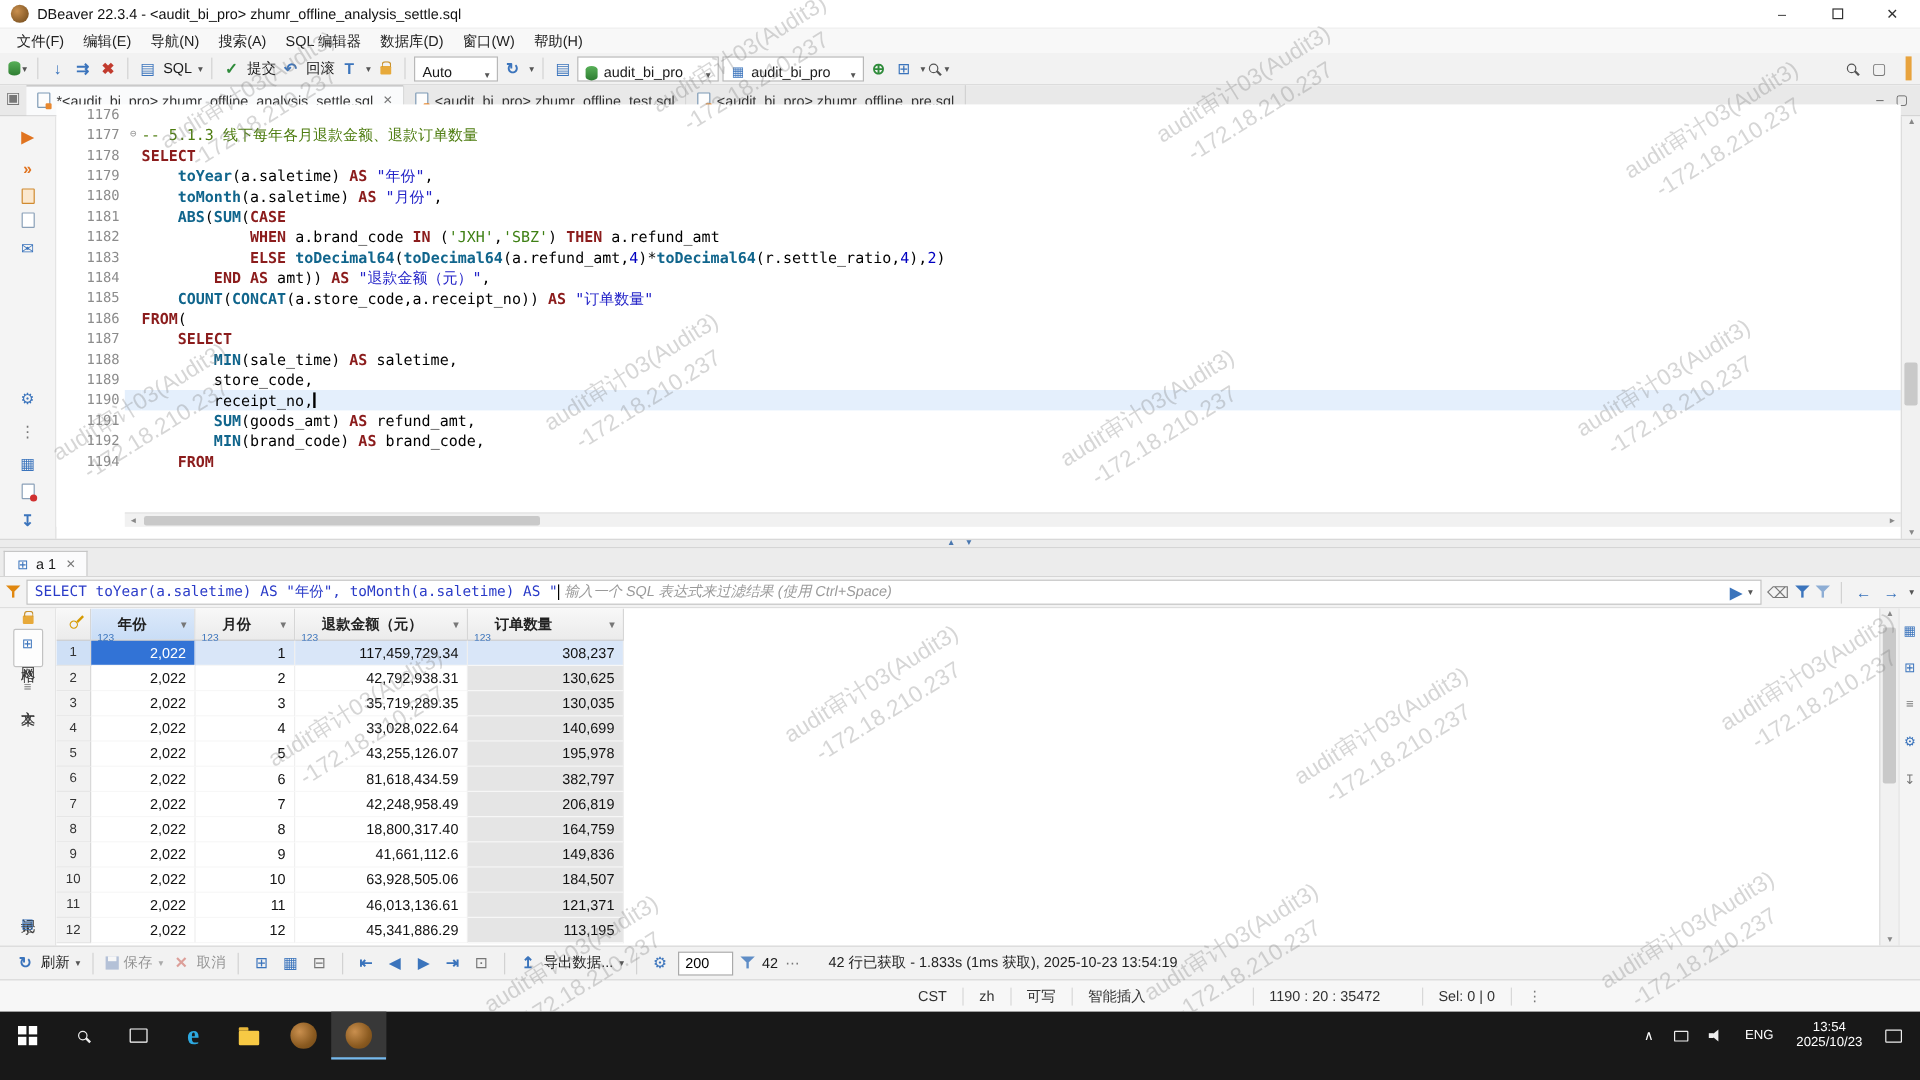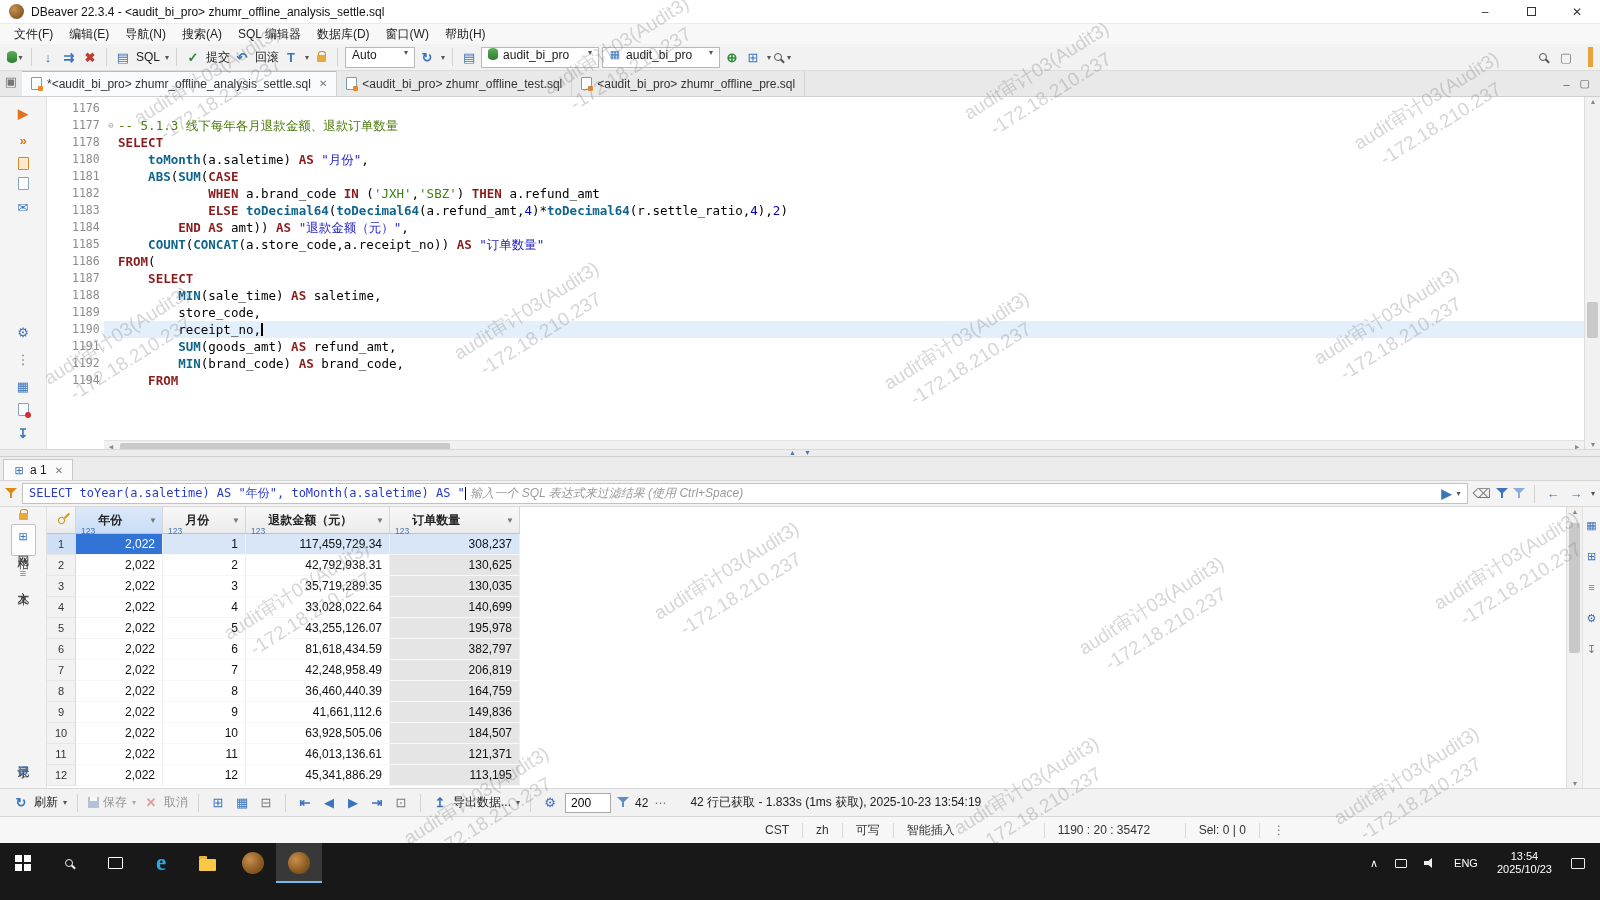--- a/index.html
+++ b/index.html
@@ -14,21 +14,21 @@
 .win-btn{width:46px;display:flex;align-items:center;justify-content:center;color:#333;font-size:12px}
 .maxbox{width:9px;height:9px;border:1px solid #333;display:inline-block}
 
 #menubar{top:24px;left:0;width:1600px;height:20px;background:#f8f8f8;display:flex;align-items:center;padding-left:6px}
 .menu-item{padding:2px 8px;font-size:12px;color:#222}
 
 #toolbar{top:44px;left:0;width:1600px;height:27px;background:#f2f2f2;border-bottom:1px solid #dcdcdc;display:flex;align-items:center;padding-left:6px;gap:3px}
 .tsep{width:1px;height:18px;background:#d2d2d2;margin:0 4px;flex:none}
 .tico{display:inline-flex;align-items:center;justify-content:center;min-width:18px;height:20px;font-size:13px}
 .drop{font-size:8px;color:#555;margin-left:1px}
-.combo{display:inline-flex;align-items:flex-start;gap:5px;height:21px;background:#fff;border:1px solid #b8b8b8;padding:0 6px;font-size:12px;min-width:70px}
+.combo{display:inline-flex;align-items:flex-end;gap:5px;height:21px;background:#fff;border:1px solid #b8b8b8;padding:0 6px;font-size:12px;min-width:70px}
 .db-cyl{width:10px;height:12px;border-radius:5px/3px;background:linear-gradient(#58b058,#2e7d32);display:inline-block}
 .blue{color:#3b74bc}.red{color:#c23b2e}.green{color:#2e8b3a}.orange{color:#e0731f}.gray{color:#777}
 .bold{font-weight:bold}
 .rt-btn{display:inline-flex;align-items:center;gap:4px}
 .dim{opacity:.45}
 .mag{display:inline-block;width:8px;height:8px;border:1.6px solid #555;border-radius:50%;position:relative}
 .mag::after{content:"";position:absolute;width:5px;height:1.6px;background:#555;transform:rotate(45deg);right:-4px;bottom:-2px}
 .mag.white{border-color:#eee}.mag.white::after{background:#eee}
 .mini-lock{position:relative;width:9px;height:7px;background:#e7a93a;border-radius:1px;margin-top:3px;display:inline-block}
 .mini-lock::before{content:"";position:absolute;left:1px;top:-4px;width:6px;height:4px;border:1.5px solid #c8922f;border-bottom:none;border-radius:3px 3px 0 0}
@@ -41,21 +41,21 @@
 .tab-close{color:#777;font-size:10px;margin-left:3px}
 .file-ico{width:11px;height:13px;background:#fdfdfd;border:1px solid #7d9ab5;border-radius:1px;position:relative;display:inline-block}
 .file-ico::after{content:"";position:absolute;right:-2px;bottom:-2px;width:5px;height:5px;background:#e8882f;border-radius:1px}
 .tab-mini{margin-left:auto;display:flex;align-items:center;gap:10px;padding-right:10px;color:#555;font-size:11px}
 
 #editor-strip{top:97px;left:0;width:47px;height:352px;background:#f4f4f4;border-right:1px solid #e0e0e0;display:flex;flex-direction:column;align-items:center;padding:6px 0;gap:7px}
 .spacer{flex:1}
 .mfile{width:11px;height:13px;background:#fff;border:1px solid #8aa0b8;border-radius:1px;position:relative;display:inline-block}
 .mfile.orange{border-color:#d08a30;background:#fbe8cf}
 .mfile.reddot::after{content:"";position:absolute;right:-3px;bottom:-3px;width:6px;height:6px;border-radius:50%;background:#d03030}
-#editor{top:100px;left:47px;width:1537px;height:352px;background:#fff;font-family:"DejaVu Sans Mono","Liberation Mono",monospace;font-size:12.5px}
+#editor{top:87px;left:47px;width:1537px;height:352px;background:#fff;font-family:"DejaVu Sans Mono","Liberation Mono",monospace;font-size:12.5px}
 .code-line{display:flex;height:17px;line-height:17px;white-space:pre}
 .ln{width:57px;padding-left:25px;color:#8c8c8c;font-size:11.5px;flex:none}
 .fold{width:14px;flex:none;text-align:center;color:#999;font-size:9px;line-height:17px}
 .code{flex:1;color:#000}
 .code-line.cur .fold,.code-line.cur .code{background:#e4effc}
 .tk-kw{color:#8b1c1c;font-weight:bold}
 .tk-fn{color:#10658c;font-weight:bold}
 .tk-str{color:#3f8015}
 .tk-qid{color:#2323c8}
 .tk-num{color:#0000c0}
@@ -275,20 +275,21 @@
     <span class="tico blue">▦</span>
     <span class="mfile reddot"></span>
     <span class="tico blue bold">↧</span>
   </div>
 
   <div class="abs" id="editor">
     <div id="code-lines">
         <div class="code-line"><span class="ln">1176</span><span class="fold"></span><span class="code"></span></div>
         <div class="code-line"><span class="ln">1177</span><span class="fold">⊖</span><span class="code"><span class="tk-cm">-- 5.1.3 线下每年各月退款金额、退款订单数量</span></span></div>
         <div class="code-line"><span class="ln">1178</span><span class="fold"></span><span class="code"><span class="tk-kw">SELECT</span></span></div>
+        <div class="code-line"><span class="ln">1179</span><span class="fold"></span><span class="code"><span class="tk-pl">    </span><span class="tk-fn">toYear</span><span class="tk-pl">(a.saletime) </span><span class="tk-kw">AS</span><span class="tk-pl"> </span><span class="tk-qid">"年份"</span><span class="tk-pl">,</span></span></div>
         <div class="code-line"><span class="ln">1180</span><span class="fold"></span><span class="code"><span class="tk-pl">    </span><span class="tk-fn">toMonth</span><span class="tk-pl">(a.saletime) </span><span class="tk-kw">AS</span><span class="tk-pl"> </span><span class="tk-qid">"月份"</span><span class="tk-pl">,</span></span></div>
         <div class="code-line"><span class="ln">1181</span><span class="fold"></span><span class="code"><span class="tk-pl">    </span><span class="tk-fn">ABS</span><span class="tk-pl">(</span><span class="tk-fn">SUM</span><span class="tk-pl">(</span><span class="tk-kw">CASE</span></span></div>
         <div class="code-line"><span class="ln">1182</span><span class="fold"></span><span class="code"><span class="tk-pl">            </span><span class="tk-kw">WHEN</span><span class="tk-pl"> a.brand_code </span><span class="tk-kw">IN</span><span class="tk-pl"> (</span><span class="tk-str">'JXH'</span><span class="tk-pl">,</span><span class="tk-str">'SBZ'</span><span class="tk-pl">) </span><span class="tk-kw">THEN</span><span class="tk-pl"> a.refund_amt</span></span></div>
         <div class="code-line"><span class="ln">1183</span><span class="fold"></span><span class="code"><span class="tk-pl">            </span><span class="tk-kw">ELSE</span><span class="tk-pl"> </span><span class="tk-fn">toDecimal64</span><span class="tk-pl">(</span><span class="tk-fn">toDecimal64</span><span class="tk-pl">(a.refund_amt,</span><span class="tk-num">4</span><span class="tk-pl">)*</span><span class="tk-fn">toDecimal64</span><span class="tk-pl">(r.settle_ratio,</span><span class="tk-num">4</span><span class="tk-pl">),</span><span class="tk-num">2</span><span class="tk-pl">)</span></span></div>
         <div class="code-line"><span class="ln">1184</span><span class="fold"></span><span class="code"><span class="tk-pl">        </span><span class="tk-kw">END</span><span class="tk-pl"> </span><span class="tk-kw">AS</span><span class="tk-pl"> amt)) </span><span class="tk-kw">AS</span><span class="tk-pl"> </span><span class="tk-qid">"退款金额（元）"</span><span class="tk-pl">,</span></span></div>
         <div class="code-line"><span class="ln">1185</span><span class="fold"></span><span class="code"><span class="tk-pl">    </span><span class="tk-fn">COUNT</span><span class="tk-pl">(</span><span class="tk-fn">CONCAT</span><span class="tk-pl">(a.store_code,a.receipt_no)) </span><span class="tk-kw">AS</span><span class="tk-pl"> </span><span class="tk-qid">"订单数量"</span></span></div>
         <div class="code-line"><span class="ln">1186</span><span class="fold"></span><span class="code"><span class="tk-kw">FROM</span><span class="tk-pl">(</span></span></div>
         <div class="code-line"><span class="ln">1187</span><span class="fold"></span><span class="code"><span class="tk-pl">    </span><span class="tk-kw">SELECT</span></span></div>
         <div class="code-line"><span class="ln">1188</span><span class="fold"></span><span class="code"><span class="tk-pl">        </span><span class="tk-fn">MIN</span><span class="tk-pl">(sale_time) </span><span class="tk-kw">AS</span><span class="tk-pl"> saletime,</span></span></div>
         <div class="code-line"><span class="ln">1189</span><span class="fold"></span><span class="code"><span class="tk-pl">        store_code,</span></span></div>
@@ -438,21 +439,21 @@
           <div class="g-cell cw0">2,022</div>
           <div class="g-cell cw1">7</div>
           <div class="g-cell cw2">42,248,958.49</div>
           <div class="g-cell cw3 c-last">206,819</div>
           <div class="g-fill"></div>
         </div>
         <div class="g-row">
           <div class="g-gut">8</div>
           <div class="g-cell cw0">2,022</div>
           <div class="g-cell cw1">8</div>
-          <div class="g-cell cw2">36,460,440.39</div>
+          <div class="g-cell cw2">18,800,317.40</div>
           <div class="g-cell cw3 c-last">164,759</div>
           <div class="g-fill"></div>
         </div>
         <div class="g-row">
           <div class="g-gut">9</div>
           <div class="g-cell cw0">2,022</div>
           <div class="g-cell cw1">9</div>
           <div class="g-cell cw2">41,661,112.6</div>
           <div class="g-cell cw3 c-last">149,836</div>
           <div class="g-fill"></div>

